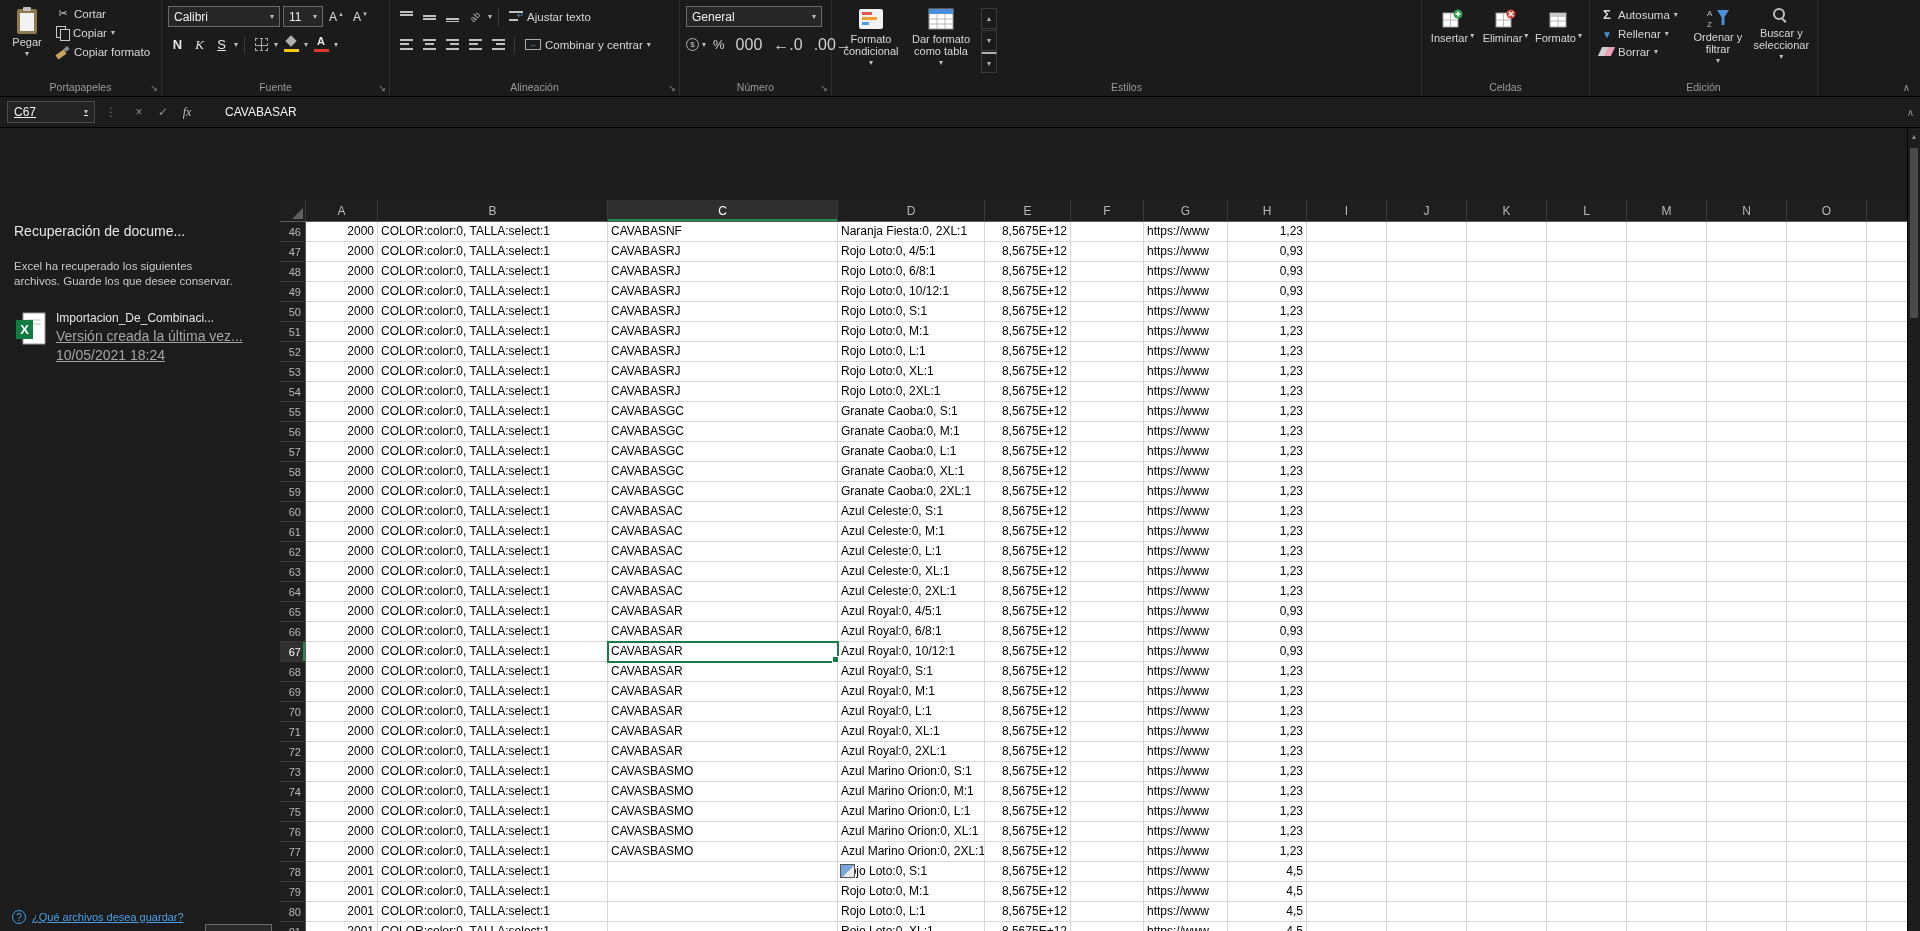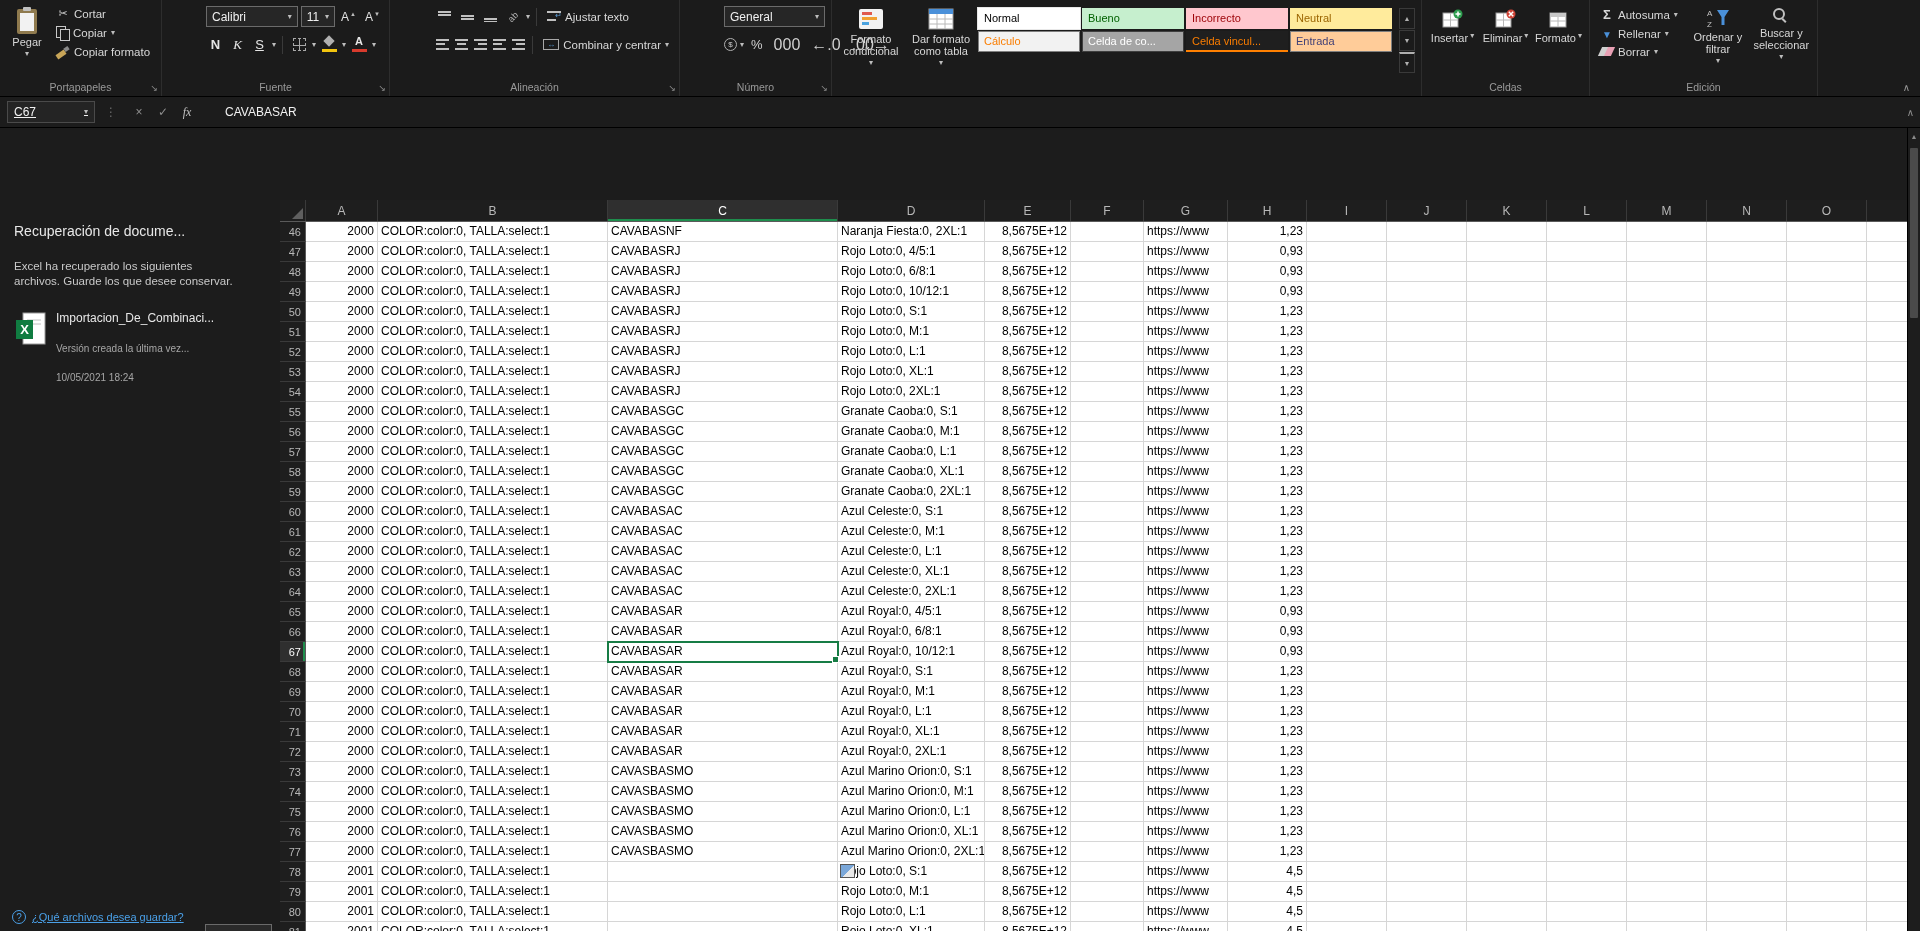--- a/index.html
+++ b/index.html
@@ -12,21 +12,21 @@
     -webkit-font-smoothing:antialiased;
   }
   .app { width:1920px; height:931px; display:flex; flex-direction:column; }
 
   
   .ribbon { height:97px; background:#1b1b1b; display:flex; position:relative; border-bottom:1px solid #000; flex:none; }
   .rgroup { display:flex; flex-direction:column; border-right:1px solid #2d2d2d; flex:none; }
   .rg-body { flex:1; padding:5px 6px 0 6px; display:flex; }
   .rg-body.cols { flex-direction:row; gap:4px; }
   .rg-body.rows { flex-direction:column; gap:5px; }
-  .rrow { display:flex; align-items:center; gap:3px; height:23px;margin-left:38px; }
+  .rrow { display:flex; align-items:center; gap:3px; height:23px; }
   .rg-footer { height:18px; position:relative; display:flex; align-items:center; justify-content:center; }
   .rg-label { font-size:10.5px; color:#9a9a9a; }
   .launcher { position:absolute; right:3px; bottom:3px; font-size:9px; color:#8a8a8a; line-height:9px; cursor:pointer; }
 
   .tbtn { display:flex; align-items:center; gap:4px; padding:2px 4px; border-radius:2px; color:#d8d8d8; font-size:11.5px; white-space:nowrap; cursor:pointer; }
   .caret { font-size:8px; color:#bdbdbd; line-height:8px; }
   .bigbtn { width:66px; display:flex; flex-direction:column; align-items:center; gap:2px; padding-top:2px; text-align:center; font-size:11px; line-height:12px; color:#d8d8d8; cursor:pointer; }
   .medbtn { width:52px; display:flex; flex-direction:column; align-items:center; gap:3px; padding-top:4px; font-size:11px; color:#d8d8d8; cursor:pointer; }
   .medbtn .lblrow { display:flex; align-items:flex-start; gap:2px; }
 
@@ -116,21 +116,21 @@
 
   
   .workspace { flex:1; position:relative; background:#1c1c1c; overflow:hidden; }
 
   
   .recovery { position:absolute; left:0; top:0; bottom:0; width:280px; padding:95px 14px 0 14px; }
   .rec-title { font-size:14px; color:#e8e8e8; white-space:nowrap; overflow:hidden; }
   .rec-desc { margin-top:20px; font-size:11.5px; color:#c9c9c9; line-height:15px; width:225px; }
   .rec-file { margin-top:22px; display:flex; gap:8px; cursor:pointer; }
   .rec-file-name { font-size:12px; color:#e8e8e8; white-space:nowrap; }
-  .rec-file-sub { font-size:10px; color:#a6a6a6; margin-top:18px; white-space:nowrap; }
+  .rec-file-sub { font-size:14px; color:#a6a6a6; margin-top:3px; white-space:nowrap;text-decoration:underline; }
   .rec-link-row { position:absolute; left:12px; bottom:7px; display:flex; align-items:center; gap:6px; }
   .q-icon { width:14px; height:14px; border-radius:50%; border:1px solid #4aa0e8; color:#4aa0e8; font-size:10px; display:flex; align-items:center; justify-content:center; flex:none; }
   .rec-link { font-size:11px; color:#4aa0e8; text-decoration:underline; cursor:pointer; white-space:nowrap; }
   .close-btn { position:absolute; left:205px; bottom:-17px; height:24px; padding:3px 16px; background:#2a2a2a; border:1px solid #6a6a6a; color:#dcdcdc; font-size:11.5px; cursor:pointer; }
 
   
   .sheet { position:absolute; left:280px; top:72px; width:1627px; height:731px; background:#fff; overflow:hidden; }
   .hdr-row { display:flex; height:22px; background:#1e1e1e; border-bottom:1px solid #5a5a5a; }
   .corner { width:26px; flex:none; position:relative; border-right:1px solid #3a3a3a; cursor:pointer; }
   .corner::after { content:""; position:absolute; right:2px; bottom:2px; border-left:11px solid transparent; border-bottom:11px solid #5f5f5f; }
@@ -323,35 +323,28 @@
               <rect x="1" y="2" width="24" height="20" fill="#fff" stroke="#9a9a9a"></rect>
               <rect x="1" y="2" width="24" height="5" fill="#4a90d9"></rect>
               <line x1="9" y1="7" x2="9" y2="22" stroke="#b8b8b8"></line>
               <line x1="17" y1="7" x2="17" y2="22" stroke="#b8b8b8"></line>
               <line x1="1" y1="12" x2="25" y2="12" stroke="#b8b8b8"></line>
               <line x1="1" y1="17" x2="25" y2="17" stroke="#b8b8b8"></line>
             </svg>
           <span>Dar formato como tabla</span>
           <span class="caret">▾</span>
         </div>
-        <div class="style-gallery">
-            <div class="style-tile selected" style="background: rgb(255, 255, 255); color: rgb(0, 0, 0);">Normal</div>
-            <div class="style-tile" style="background: rgb(198, 239, 206); color: rgb(0, 97, 0);">Bueno</div>
-            <div class="style-tile" style="background: rgb(255, 199, 206); color: rgb(156, 0, 6);">Incorrecto</div>
-            <div class="style-tile" style="background: rgb(255, 235, 156); color: rgb(156, 101, 0);">Neutral</div>
-            <div class="style-tile" style="background: rgb(242, 242, 242); color: rgb(250, 125, 0); box-shadow: rgb(127, 127, 127) 0px 0px 0px 1px inset;">Cálculo</div>
-            <div class="style-tile" style="background: rgb(165, 165, 165); color: rgb(255, 255, 255); box-shadow: rgb(63, 63, 63) 0px 0px 0px 1px inset;">Celda de co...</div>
-            <div class="style-tile" style="background: rgb(31, 31, 31); color: rgb(250, 125, 0); border-bottom: 2px solid rgb(255, 128, 1);">Celda vincul...</div>
-            <div class="style-tile" style="background: rgb(255, 204, 153); color: rgb(63, 63, 118); box-shadow: rgb(127, 127, 127) 0px 0px 0px 1px inset;">Entrada</div>
-          </div>
         <div class="gal-scroll">
           <span class="gbtn">▲</span>
           <span class="gbtn">▼</span>
           <span class="gbtn" style="border-top:2px solid #b0b0b0">▼</span>
         </div>
+      </div>
+      <div class="rg-footer">
+        <span class="rg-label">Estilos</span>
       </div>
     </div>
 
     <div class="rgroup" style="width:168px">
       <div class="rg-body cols">
         <div class="medbtn">
           <svg width="22" height="20">
               <rect x="1" y="4" width="15" height="14" fill="#fff" stroke="#9a9a9a"></rect>
               <line x1="1" y1="11" x2="16" y2="11" stroke="#b8b8b8"></line>
               <line x1="8.5" y1="4" x2="8.5" y2="18" stroke="#b8b8b8"></line>

